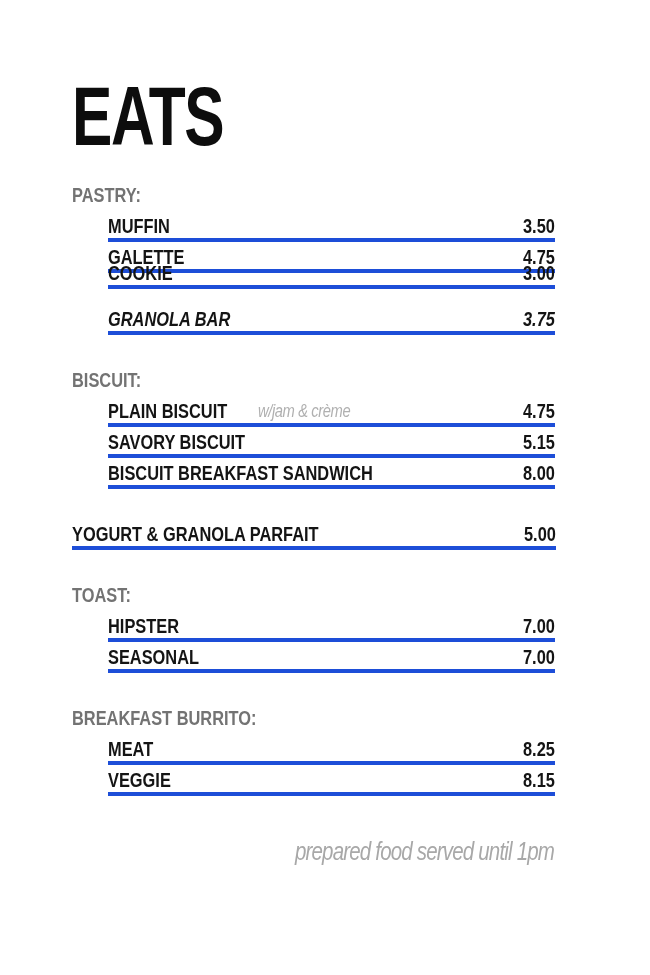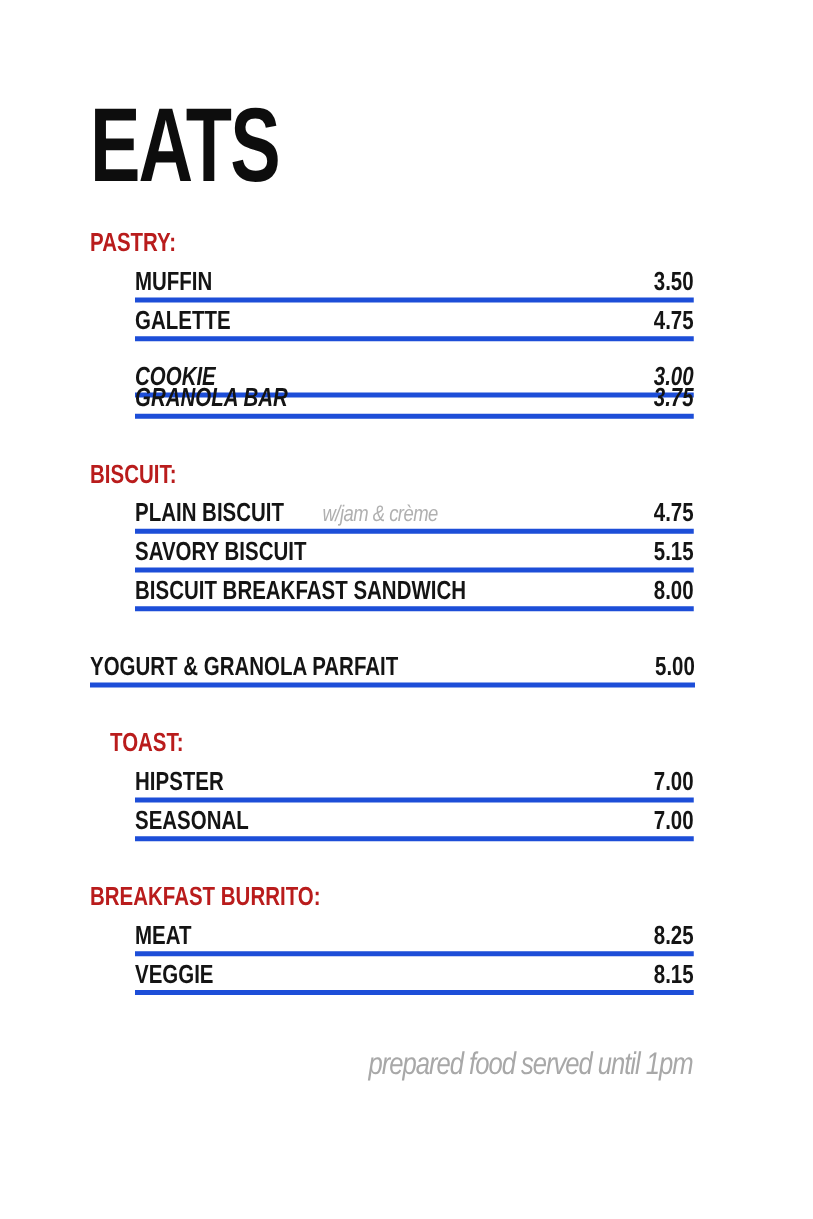--- a/index.html
+++ b/index.html
@@ -35,21 +35,21 @@
       transform-origin: left center;
       white-space: nowrap;
       display: inline-block;
     }
     .heading {
       position: absolute;
       left: 72px;
       font-size: 21px;
       line-height: 24px;
       height: 24px;
-      color: #b91c1c;
+      color: #737373;
     }
     .row {
       position: absolute;
       height: 26px;
       border-bottom: 4px solid #1d4ed8;
     }
     .row.indent { left: 108px; width: 447px; }
     .row.full { left: 72px; width: 484px; text-decoration: underline; }
     .row .name {
       position: absolute;
@@ -109,21 +109,21 @@
     <span class="cond">PASTRY:</span>
   </div>
   <div class="row indent" style="top:212px;">
     <span class="name cond">MUFFIN</span>
     <span class="price cond" style="transform-origin:right center;">3.50</span>
   </div>
   <div class="row indent" style="top:243px;">
     <span class="name cond">GALETTE</span>
     <span class="price cond" style="transform-origin:right center;">4.75</span>
   </div>
-  <div class="row indent" style="top:288px;font-style:italic;">
+  <div class="row indent" style="top:259px;">
     <span class="name cond">COOKIE</span>
     <span class="price cond" style="transform-origin:right center;">3.00</span>
   </div>
   <div class="row indent" style="top:305px;font-style:italic;">
     <span class="name cond">GRANOLA BAR</span>
     <span class="price cond" style="transform-origin:right center;">3.75</span>
   </div>
 
   <div class="heading" style="top:368px;">
     <span class="cond">BISCUIT:</span>
@@ -140,21 +140,21 @@
   <div class="row indent" style="top:459px;">
     <span class="name cond">BISCUIT BREAKFAST SANDWICH</span>
     <span class="price cond" style="transform-origin:right center;">8.00</span>
   </div>
 
   <div class="row full" style="top:520px;">
     <span class="name cond">YOGURT &amp; GRANOLA PARFAIT</span>
     <span class="price cond" style="transform-origin:right center;">5.00</span>
   </div>
 
-  <div class="heading" style="top:583px;margin-left:16px;">
+  <div class="heading" style="top:583px;">
     <span class="cond">TOAST:</span>
   </div>
   <div class="row indent" style="top:612px;">
     <span class="name cond">HIPSTER</span>
     <span class="price cond" style="transform-origin:right center;">7.00</span>
   </div>
   <div class="row indent" style="top:643px;">
     <span class="name cond">SEASONAL</span>
     <span class="price cond" style="transform-origin:right center;">7.00</span>
   </div>

